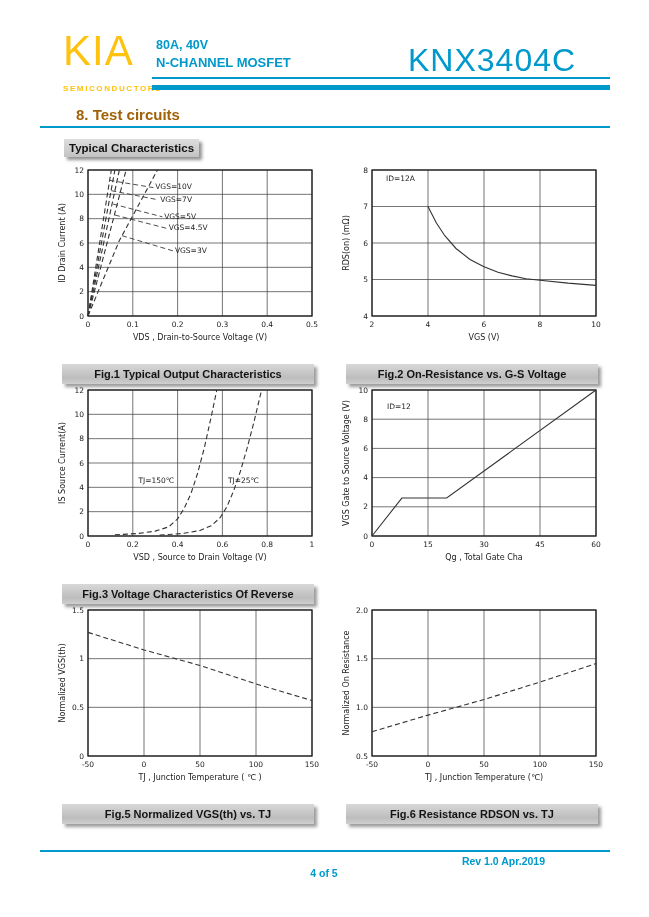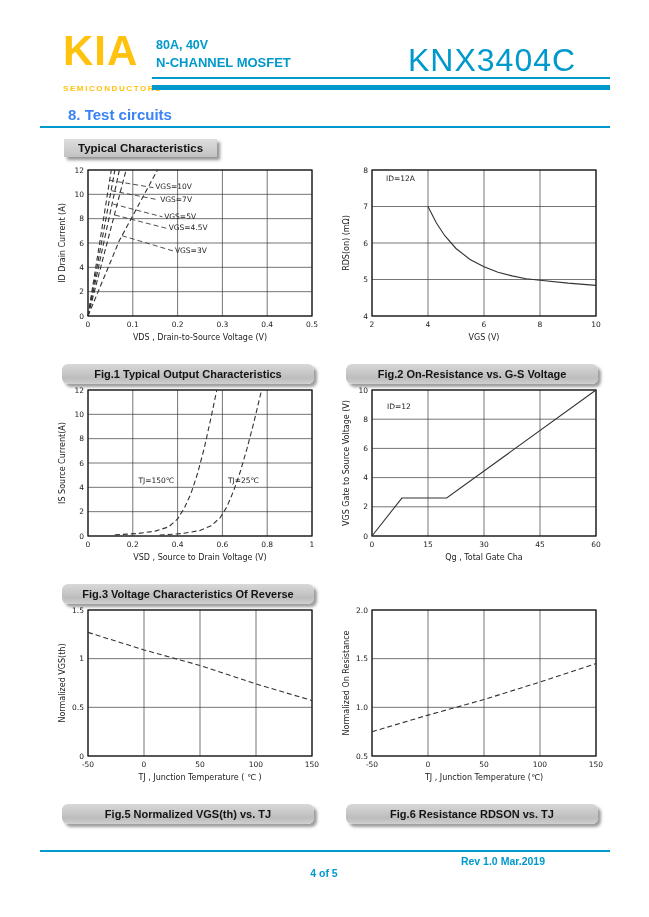--- a/index.html
+++ b/index.html
@@ -1,44 +1,44 @@
 <!DOCTYPE html>
 <html><head>
 <meta charset="utf-8">
 <style>
   html,body{margin:0;padding:0;background:#fff;}
   .page{position:relative;width:649px;height:917px;background:#ffffff;
         font-family:"Liberation Sans","DejaVu Sans",sans-serif;overflow:hidden;}
   
-  .logo{position:absolute;left:63px;top:30px;font-size:42px;font-weight:bold;
+  .logo{position:absolute;left:63px;top:30px;font-size:42px;font-weight:normal;
         color:#FFC20E;letter-spacing:1px;line-height:1;}
   .logo-sub{position:absolute;left:63px;top:84px;font-size:8px;font-weight:bold;
         color:#FFC20E;letter-spacing:1.6px;}
   .spec-block{position:absolute;left:156px;top:38px;color:#0099CC;font-weight:bold;}
   .spec-1{font-size:12.5px;margin-bottom:3px;}
   .spec-2{font-size:13px;}
   .part-number{position:absolute;left:408px;top:42px;width:200px;font-size:32px;
         color:#0099CC;letter-spacing:1px;}
   .rule-thin{position:absolute;left:152px;top:77px;width:458px;height:2px;background:#0099CC;}
   .rule-thick{position:absolute;left:152px;top:85px;width:458px;height:5px;background:#0099CC;}
   
-  .section-title{position:absolute;left:68px;top:106px;font-size:15px;font-weight:bold;color:#3b82f6;}
+  .section-title{position:absolute;left:76px;top:106px;font-size:15px;font-weight:bold;color:#a16207;}
   .section-rule{position:absolute;left:40px;top:126px;width:570px;height:2px;background:#0099CC;}
   
-  .chip{position:absolute;left:64px;top:139px;padding:3px 14px;font-size:11.5px;font-weight:bold;
+  .chip{position:absolute;left:64px;top:139px;padding:3px 5px;font-size:11.5px;font-weight:bold;
         color:#111;background:linear-gradient(180deg,#dedede,#c2c2c2);
         box-shadow:3px 3px 3px rgba(60,60,60,0.55);}
   
   .fig{position:absolute;width:268px;margin:0;}
   .fig svg{display:block;}
   svg text{font-family:"DejaVu Sans",sans-serif;}
   .caption{width:252px;margin:2px auto 0;height:20px;line-height:20px;text-align:center;
         font-size:11px;font-weight:bold;color:#141414;
         background:linear-gradient(180deg,#d8d8d8,#bdbdbd 70%,#cfcfcf);
-        box-shadow:3px 3px 3px rgba(60,60,60,0.5);border-radius:6px;}
+        box-shadow:3px 3px 3px rgba(60,60,60,0.5);}
   
   .footer-rule{position:absolute;left:40px;top:850px;width:570px;height:2px;background:#0099CC;}
   .footer-page{position:absolute;left:274px;top:855px;width:100px;text-align:center;
         font-size:10.5px;font-weight:bold;color:#0099CC;margin-top:12px;}
   .footer-rev{position:absolute;left:443px;top:855px;width:102px;text-align:right;
         font-size:10.5px;font-weight:bold;color:#0099CC;}
 </style>
 </head>
 <body>
 
@@ -264,15 +264,15 @@
         <rect x="34" y="8" width="224" height="146" fill="none" stroke="#222" stroke-width="1.3"></rect>
         <polyline fill="none" stroke="#333" stroke-width="1.1" stroke-dasharray="5,3" points="34,129.67 90,113.12 146,97.55 202,80.03 258,61.53"></polyline>
         <text x="146" y="178" text-anchor="middle" font-size="8" fill="#222">TJ , Junction Temperature (℃)</text>
         <text x="-81" y="11" text-anchor="middle" font-size="8" fill="#222" transform="rotate(-90)">Normalized On Resistance</text>
       </svg>
     <figcaption class="caption">Fig.6 Resistance RDSON vs. TJ</figcaption>
   </figure>
 
   <div class="footer-rule"></div>
   <div class="footer-page">4 of 5</div>
-  <div class="footer-rev">Rev 1.0 Mar.2019</div>
+  <div class="footer-rev">Rev 1.0 Apr.2019</div>
 
 </div>
 
 </body></html>

